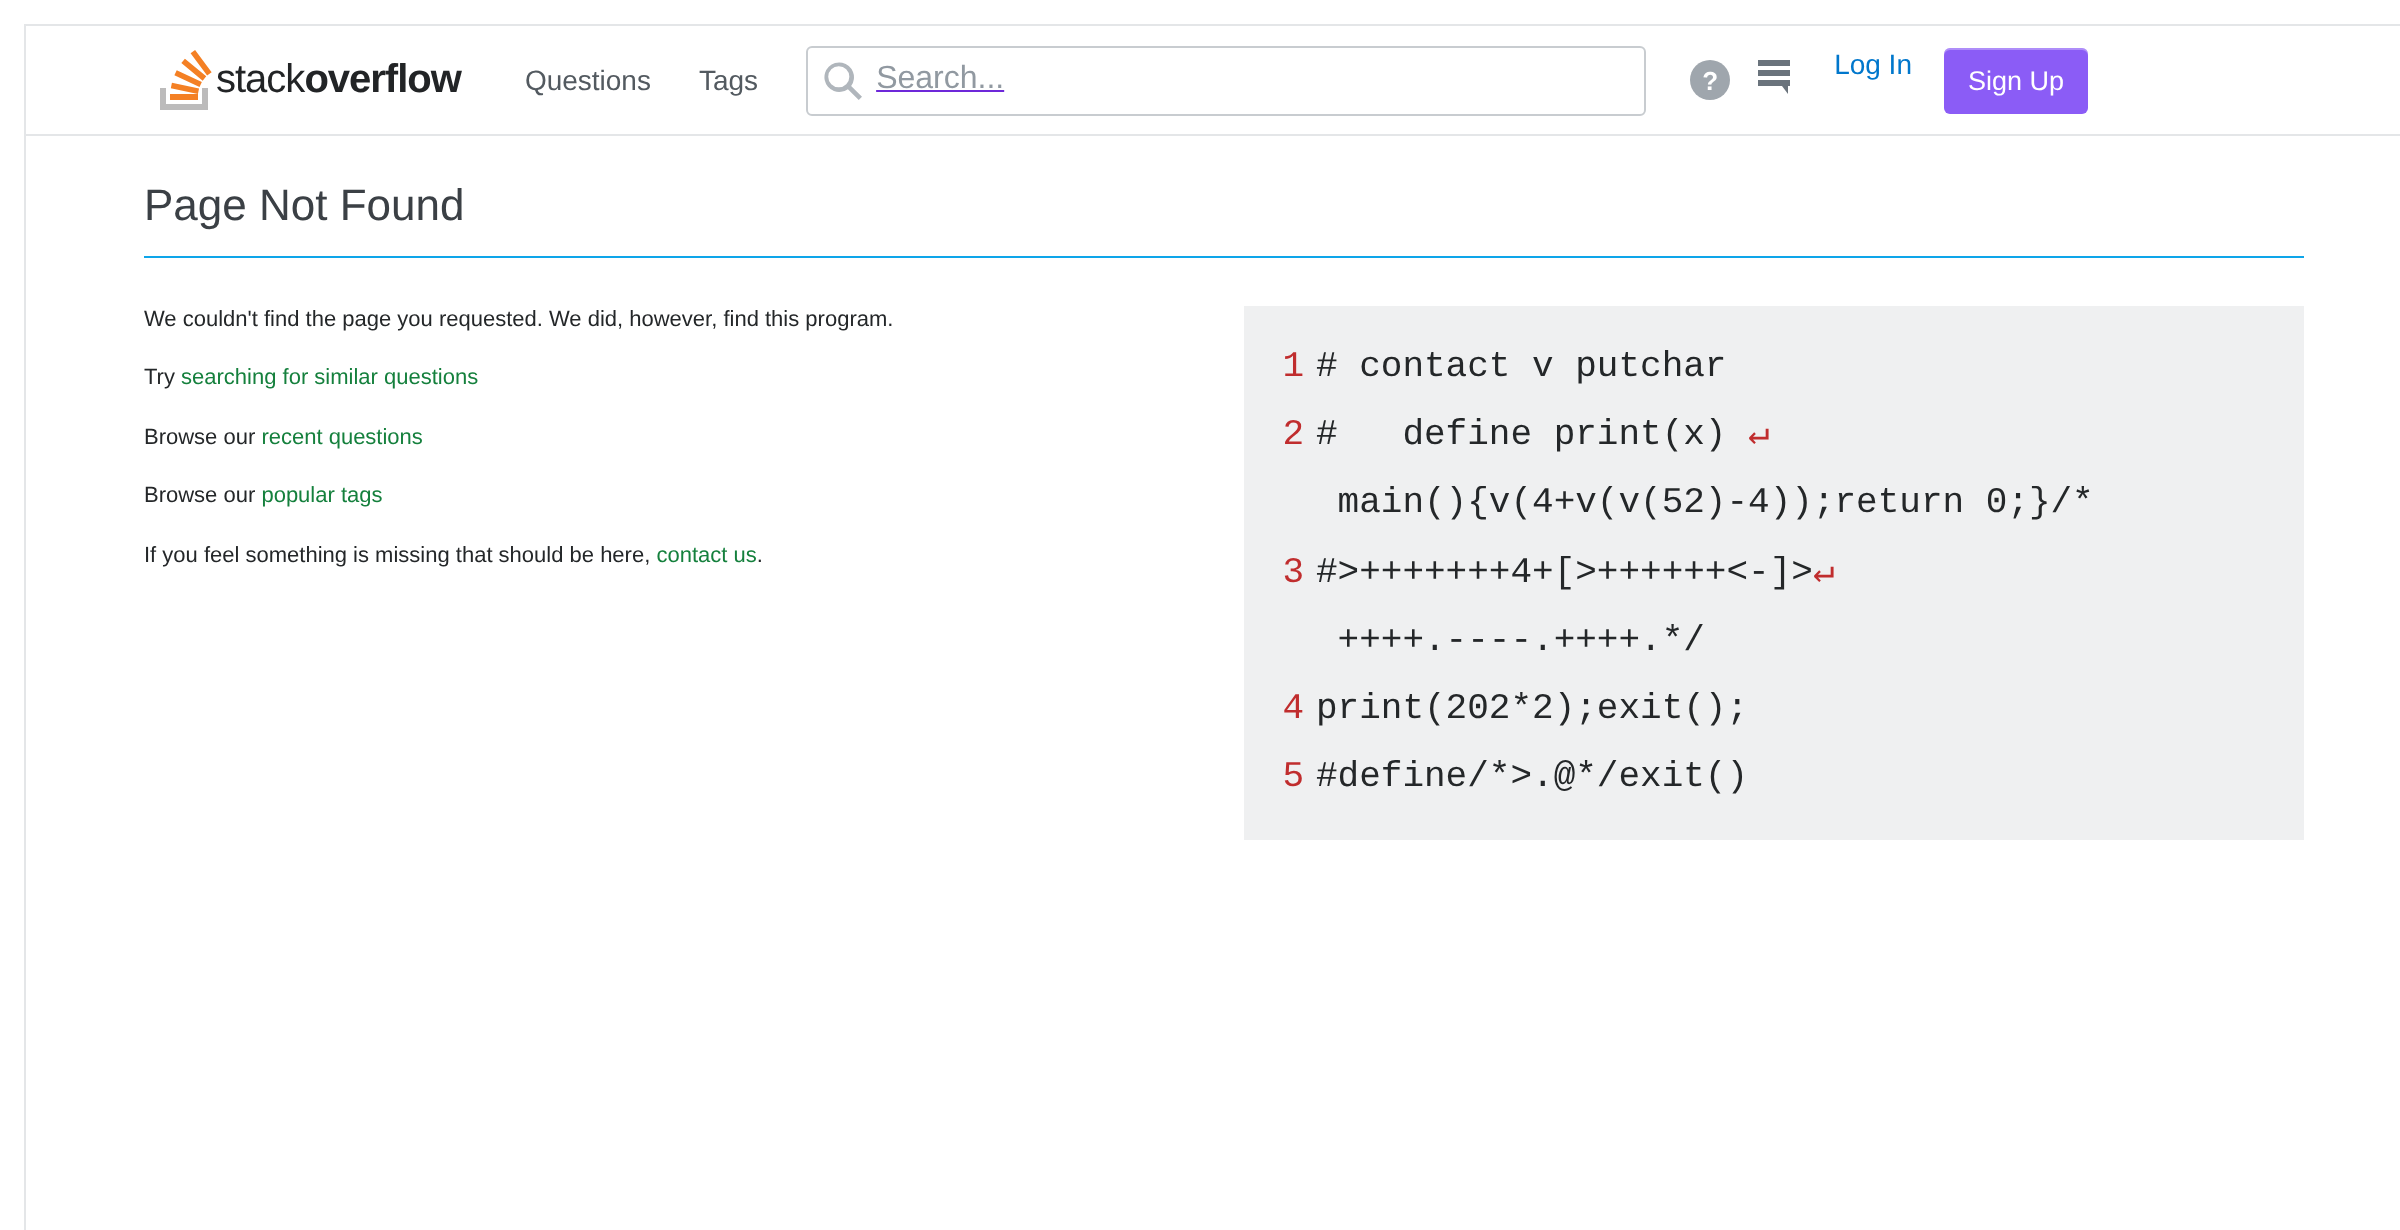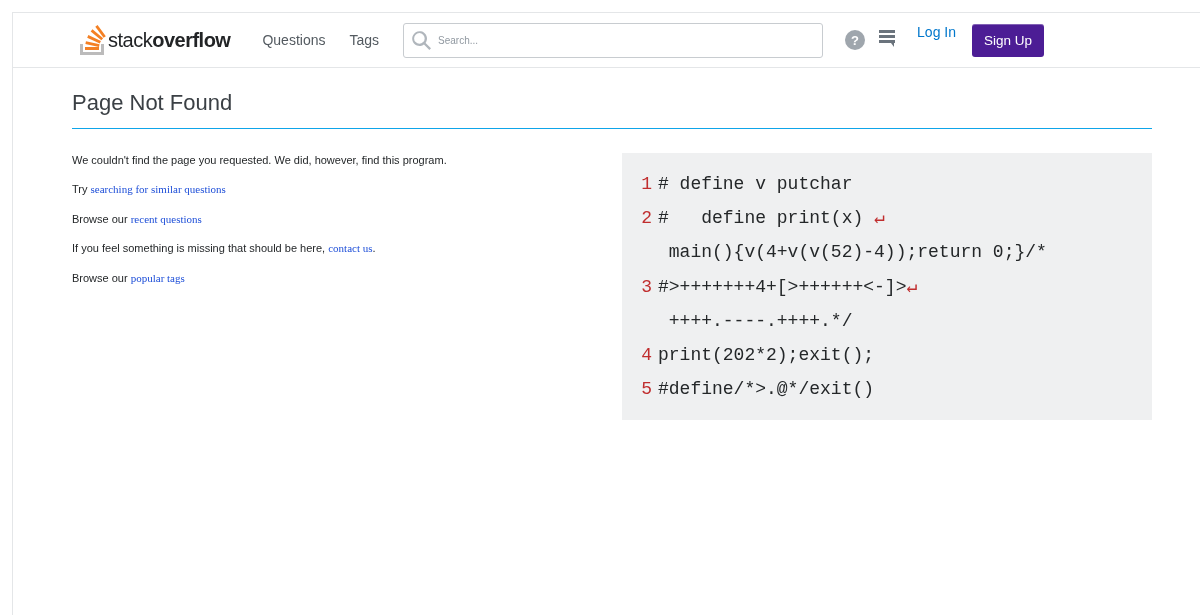--- a/index.html
+++ b/index.html
@@ -7,35 +7,35 @@
 .frame { width: 1200px; height: 615px; border: 1px solid #e4e6e8; margin: 12px; position: relative; overflow: hidden; }
 .topbar { height: 55px; border-bottom: 1px solid #e4e6e8; display: flex; align-items: center; padding: 0 14px; }
 .inner { width: 1080px; margin: 0 auto; display: flex; align-items: center; height: 100%; }
 .logo { display: flex; align-items: center; padding: 0 8px; height: 100%; cursor: pointer; }
 .logo-text { font-size: 20px; color: #222426; letter-spacing: -0.5px; margin-left: 2px; }
 .logo-text b { font-weight: 700; }
 .logo-text .light { font-weight: 400; }
 .nav { display: flex; margin-left: 12px; }
 .nav-item { padding: 0 12px; font-size: 14px; color: #535a60; cursor: pointer; line-height: 55px; }
 .search-wrap { flex: 1; margin: 0 12px; position: relative; max-width: 420px; }
-.search-input { width: 100%; height: 35px; border: 1px solid #c8ccd0; border-radius: 3px; padding: 0 10px 0 34px; font-size: 10px; color: #6d28d9; }
+.search-input { width: 100%; height: 35px; border: 1px solid #c8ccd0; border-radius: 3px; padding: 0 10px 0 34px; font-size: 16px; color: #6d28d9; text-decoration: underline; }
 .search-input::placeholder { color: #9199a1; }
 .search-icon-wrap { position: absolute; left: 9px; top: 8px; color: #b0b6bc; }
 .icons { display: flex; align-items: center; gap: 12px; margin-left: 10px; margin-right: 6px; }
 .circle-q { width: 20px; height: 20px; border-radius: 50%; background: #9fa6ad; color: #fff; display: flex; align-items: center; justify-content: center; font-size: 13px; font-weight: 700; cursor: pointer; }
 .menu-icon { cursor: pointer; color: #6a737c; }
 .auth { display: flex; align-items: flex-start; gap: 10px; margin-left: 8px; }
 .login-link { color: #0077CC; font-size: 14px; cursor: pointer; padding: 0 6px; }
-.signup-btn { background: #4c1d95; color: #fff; border: none; padding: 9px 12px; border-radius: 3px; font-size: 13.5px; cursor: pointer; box-shadow: inset 0 1px 0 rgba(255,255,255,0.3); }
+.signup-btn { background: #8b5cf6; color: #fff; border: none; padding: 9px 12px; border-radius: 3px; font-size: 13.5px; cursor: pointer; box-shadow: inset 0 1px 0 rgba(255,255,255,0.3); }
 .content { width: 1080px; margin: 0 auto; padding: 22px 0; }
 .page-title { font-size: 22px; font-weight: 400; color: #3b4045; padding-bottom: 12px; border-bottom: 1px solid #0ea5e9; margin-bottom: 24px; }
 .cols { display: flex; gap: 30px; }
 .left { flex: 0 0 520px; font-size: 11px; color: #242729; line-height: 1.4; }
 .left p { margin-bottom: 14px; }
-.left a { color: #1d4ed8; text-decoration: none; font-family: Liberation Serif, serif; }
+.left a { color: #15803d; text-decoration: none; }
 .right { flex: 1; }
 .codeblk { background: #eff0f1; padding: 14px 18px 14px 10px; font-family: "SFMono-Regular", Consolas, "Liberation Mono", Menlo, monospace; font-size: 18px; line-height: 1.9; color: #242729; }
 .codeline { display: flex; }
 .codeline .ln { width: 20px; text-align: right; color: #c02d2e; font-weight: 400; margin-right: 6px; flex-shrink: 0; }
 .codeline .cnt { white-space: pre; }
 .wrap-arrow { color: #c02d2e; }
 </style>
 </head>
 <body>
 
@@ -79,28 +79,28 @@
     </div>
   </div>
 
   <div class="content">
     <h1 class="page-title">Page Not Found</h1>
     <div class="cols">
       <div class="left">
         <p>We couldn't find the page you requested. We did, however, find this program.</p>
         <p><span>Try </span><a>searching for similar questions</a></p>
         <p><span>Browse our </span><a>recent questions</a></p>
+        <p><span>Browse our </span><a>popular tags</a></p>
         <p><span>If you feel something is missing that should be here, </span><a>contact us</a><span>.</span></p>
-        <p><span>Browse our </span><a>popular tags</a></p>
       </div>
       <div class="right">
         <div class="codeblk">
           <div class="codeline">
               <span class="ln">1</span>
-              <span class="cnt"># define v putchar</span>
+              <span class="cnt"># contact v putchar</span>
             </div>
           <div class="codeline">
               <span class="ln">2</span>
               <span class="cnt"><span>#   define print(x) </span><span class="wrap-arrow">↵</span></span>
             </div>
           <div class="codeline">
               <span class="ln"></span>
               <span class="cnt"> main(){v(4+v(v(52)-4));return 0;}/*</span>
             </div>
           <div class="codeline">

